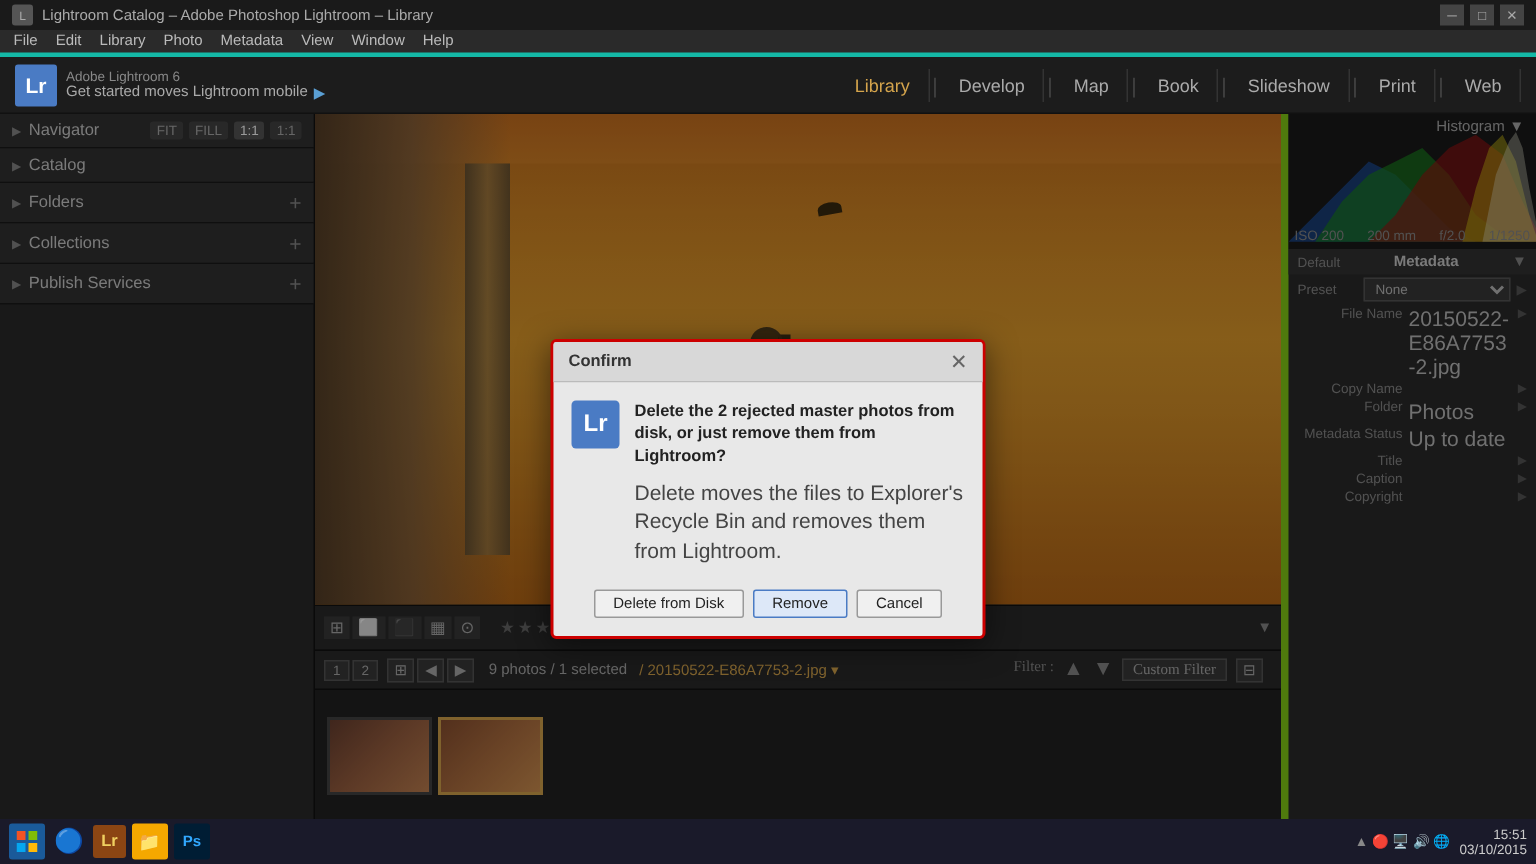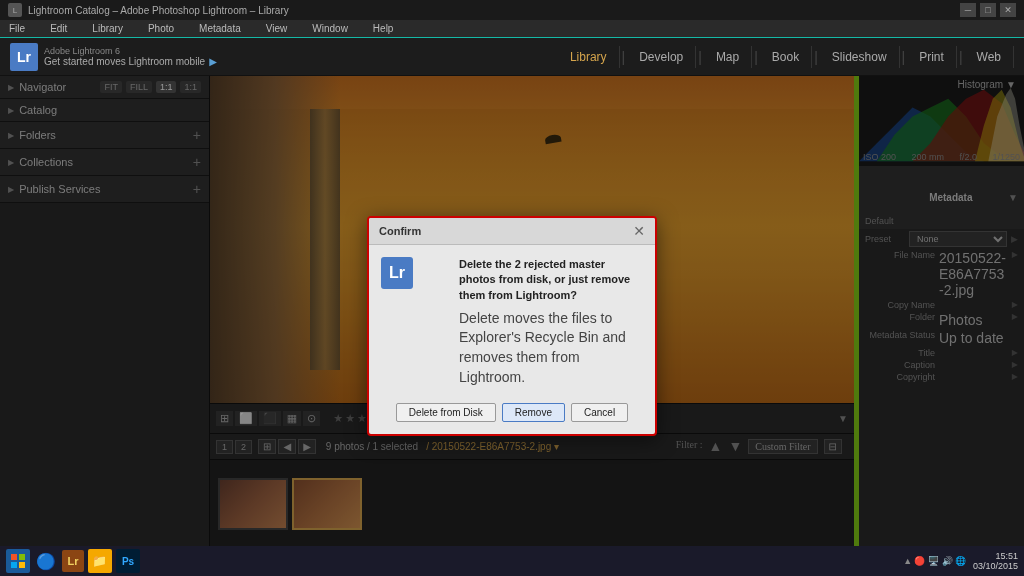--- a/index.html
+++ b/index.html
@@ -7,21 +7,21 @@
 
     
     #title-bar { background: #1a1a1a; height: 20px; display: flex; align-items: center; justify-content: space-between; padding: 0 8px; }
     #title-bar-left { display: flex; align-items: center; gap: 6px; }
     #title-bar-icon { width: 14px; height: 14px; background: #555; border-radius: 2px; display: flex; align-items: center; justify-content: center; font-size: 8px; color: #aaa; }
     #title-text { font-size: 10px; color: #aaa; }
     #title-bar-controls { display: flex; gap: 4px; }
     .win-btn { width: 16px; height: 14px; background: #444; border: none; color: #aaa; font-size: 9px; cursor: pointer; display: flex; align-items: center; justify-content: center; }
 
     
-    #menu-bar { background: #2a2a2a; height: 18px; display: flex; align-items: center; padding: 0 6px; gap: 19px; border-bottom: 1px solid #14b8a6; }
+    #menu-bar { background: #2a2a2a; height: 18px; display: flex; align-items: center; padding: 0 6px; gap: 6px; border-bottom: 3px solid #14b8a6; }
     .menu-item { font-size: 10px; color: #bbb; cursor: pointer; padding: 0 3px; }
 
     
     #app-header { background: #1c1c1c; height: 38px; display: flex; align-items: center; justify-content: space-between; padding: 0 10px; border-bottom: 1px solid #111; position: absolute; top: 38px; left: 0; right: 0; z-index: 10; }
     #lr-logo { display: flex; align-items: center; gap: 6px; }
     #lr-icon { width: 28px; height: 28px; background: #4a7bc4; display: flex; align-items: center; justify-content: center; font-weight: bold; font-size: 14px; color: #fff; border-radius: 2px; }
     #nav-tabs { display: flex; align-items: center; gap: 0; }
     .nav-tab { padding: 4px 12px; font-size: 12px; color: #aaa; cursor: pointer; border-right: 1px solid #333; }
     .nav-tab.active { color: #d4a44c; }
     .nav-separator { color: #444; padding: 0 2px; font-size: 14px; }
@@ -72,21 +72,21 @@
     .toolbar-btn { background: #3a3a3a; border: 1px solid #555; color: #aaa; padding: 1px 10px; font-size: 10px; cursor: pointer; border-radius: 2px; }
 
     
     #dialog-overlay { position: absolute; inset: 0; background: rgba(0,0,0,0.4); display: flex; align-items: center; justify-content: center; z-index: 100; }
     #dialog { background: #e8e8e8; border: 2px solid #c00; border-radius: 4px; width: 290px; padding: 0; box-shadow: 0 4px 20px rgba(0,0,0,0.5); }
     #dialog-title-bar { background: #d8d8d8; padding: 6px 10px; display: flex; align-items: center; justify-content: space-between; border-bottom: 1px solid #bbb; border-radius: 2px 2px 0 0; }
     #dialog-title { font-size: 11px; color: #333; font-weight: bold; }
     #dialog-close { background: none; border: none; font-size: 14px; color: #666; cursor: pointer; line-height: 1; }
     #dialog-body { padding: 12px 12px 8px; display: flex; gap: 10px; }
     #dialog-lr-icon { width: 32px; height: 32px; background: #4a7bc4; display: flex; align-items: center; justify-content: center; font-weight: bold; font-size: 16px; color: #fff; border-radius: 3px; }
-    #dialog-text { flex: 1; margin-left: 36px; }
+    #dialog-text { flex: 1; }
     #dialog-main-text { font-size: 11px; color: #222; font-weight: bold; line-height: 1.4; margin-bottom: 6px; }
     #dialog-sub-text { font-size: 14px; color: #444; line-height: 1.4; }
     #dialog-buttons { padding: 8px 12px 12px; display: flex; justify-content: center; gap: 6px; }
     .dialog-btn { padding: 3px 12px; font-size: 10px; border-radius: 2px; cursor: pointer; border: 1px solid #999; background: #f0f0f0; color: #222; }
     .dialog-btn.default { border-color: #4a7bc4; background: #dde8f8; }
 
     
     #taskbar { position: absolute; bottom: 0; left: 0; right: 0; height: 30px; background: #1a1a2a; display: flex; align-items: center; justify-content: space-between; padding: 0 6px; z-index: 200; }
     #taskbar-left { display: flex; align-items: center; gap: 4px; }
     .taskbar-icon { width: 24px; height: 24px; display: flex; align-items: center; justify-content: center; border-radius: 2px; cursor: pointer; font-size: 14px; }
@@ -330,21 +330,21 @@
       <div style="position:absolute;bottom:4px;left:4px;right:4px;display:flex;justify-content:space-between;font-size:9px;color:#888;">
         <span>ISO 200</span>
         <span>200 mm</span>
         <span>f/2.0</span>
         <span>1/1250</span>
       </div>
     </div>
 
 
     <div class="metadata-header">
-      <span style="font-size:9px;color:#888;margin-top:47px;">Default</span>
+      <span style="font-size:9px;color:#888;">Default</span>
       <span class="metadata-title">Metadata</span>
       <span style="font-size:10px;color:#888;cursor:pointer;">▼</span>
     </div>
 
     <div class="preset-row">
       <span class="preset-label">Preset</span>
       <select class="preset-dropdown">
         <option>None</option>
       </select>
       <span style="font-size:9px;color:#555;cursor:pointer;">▶</span>

